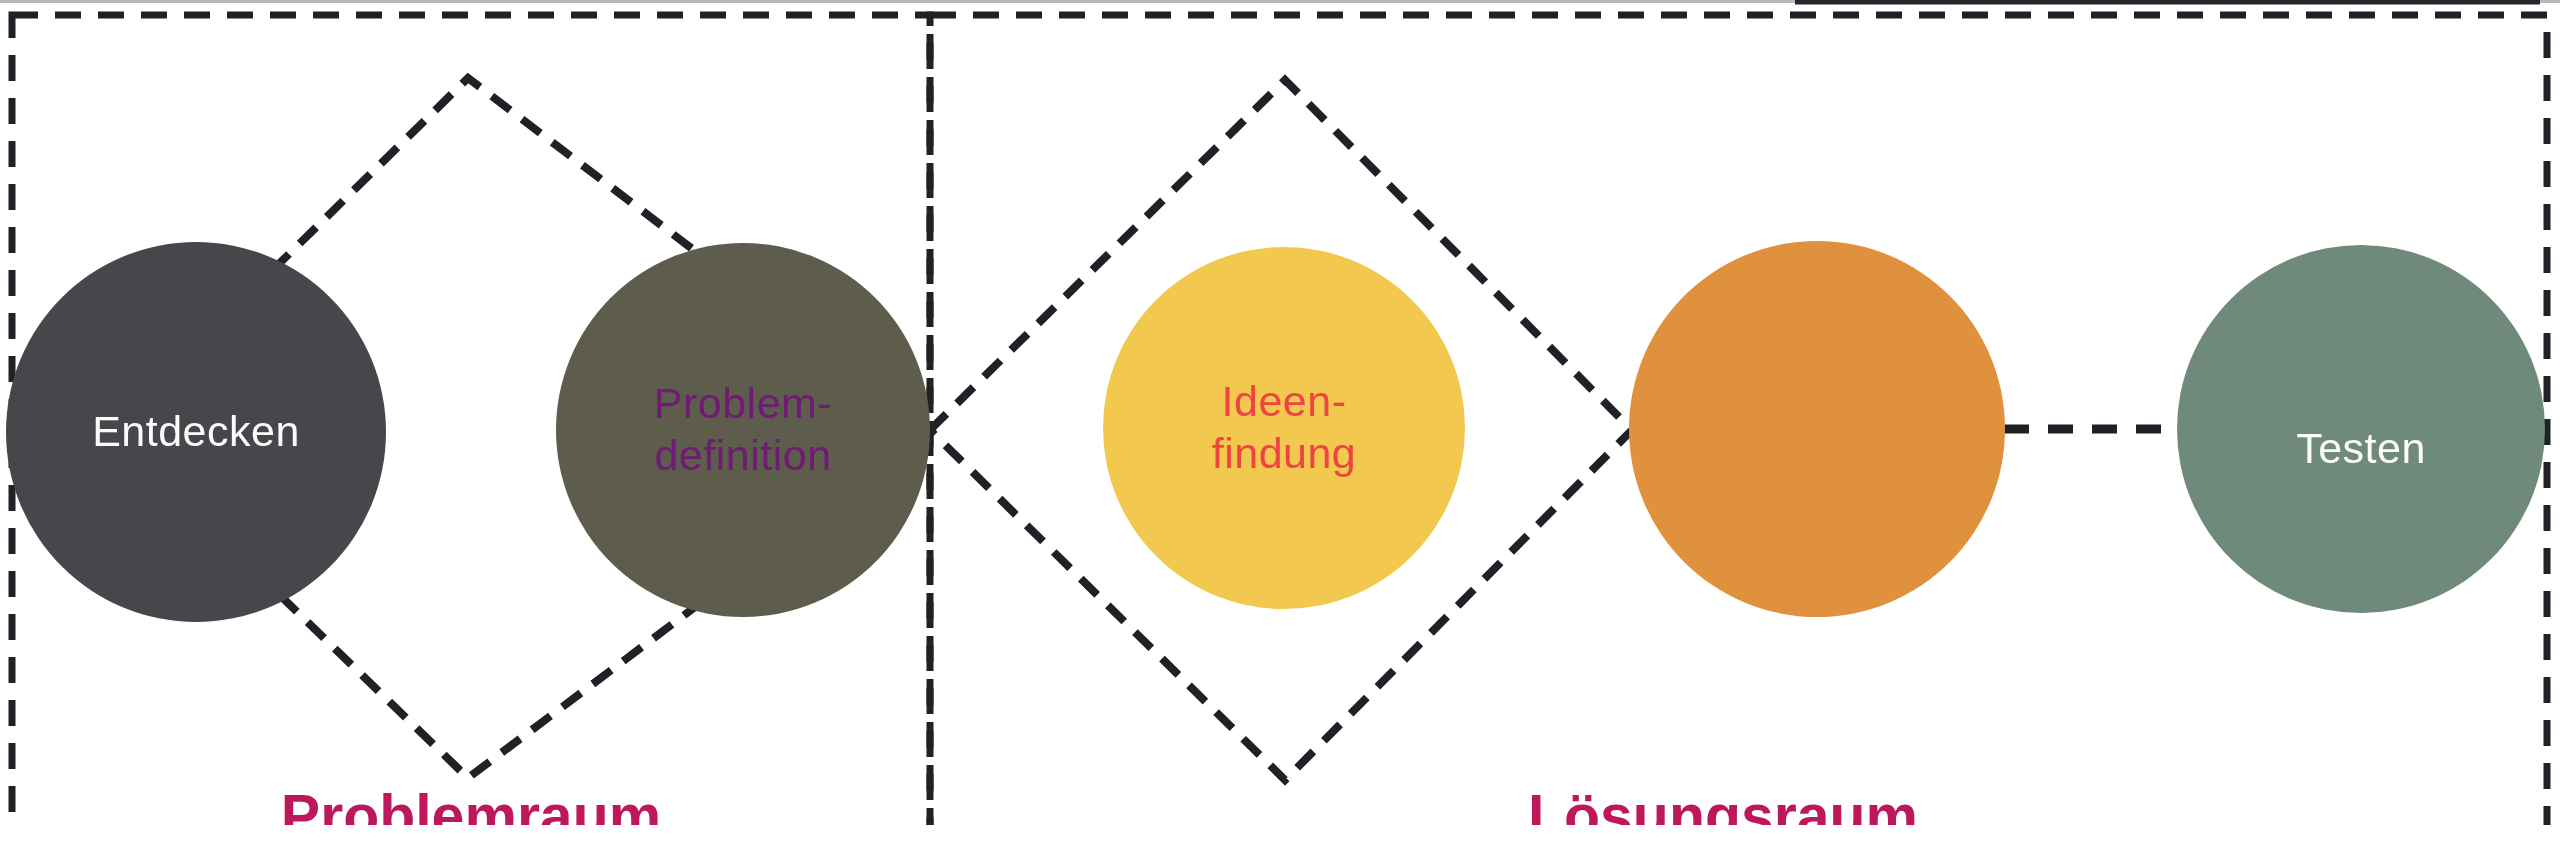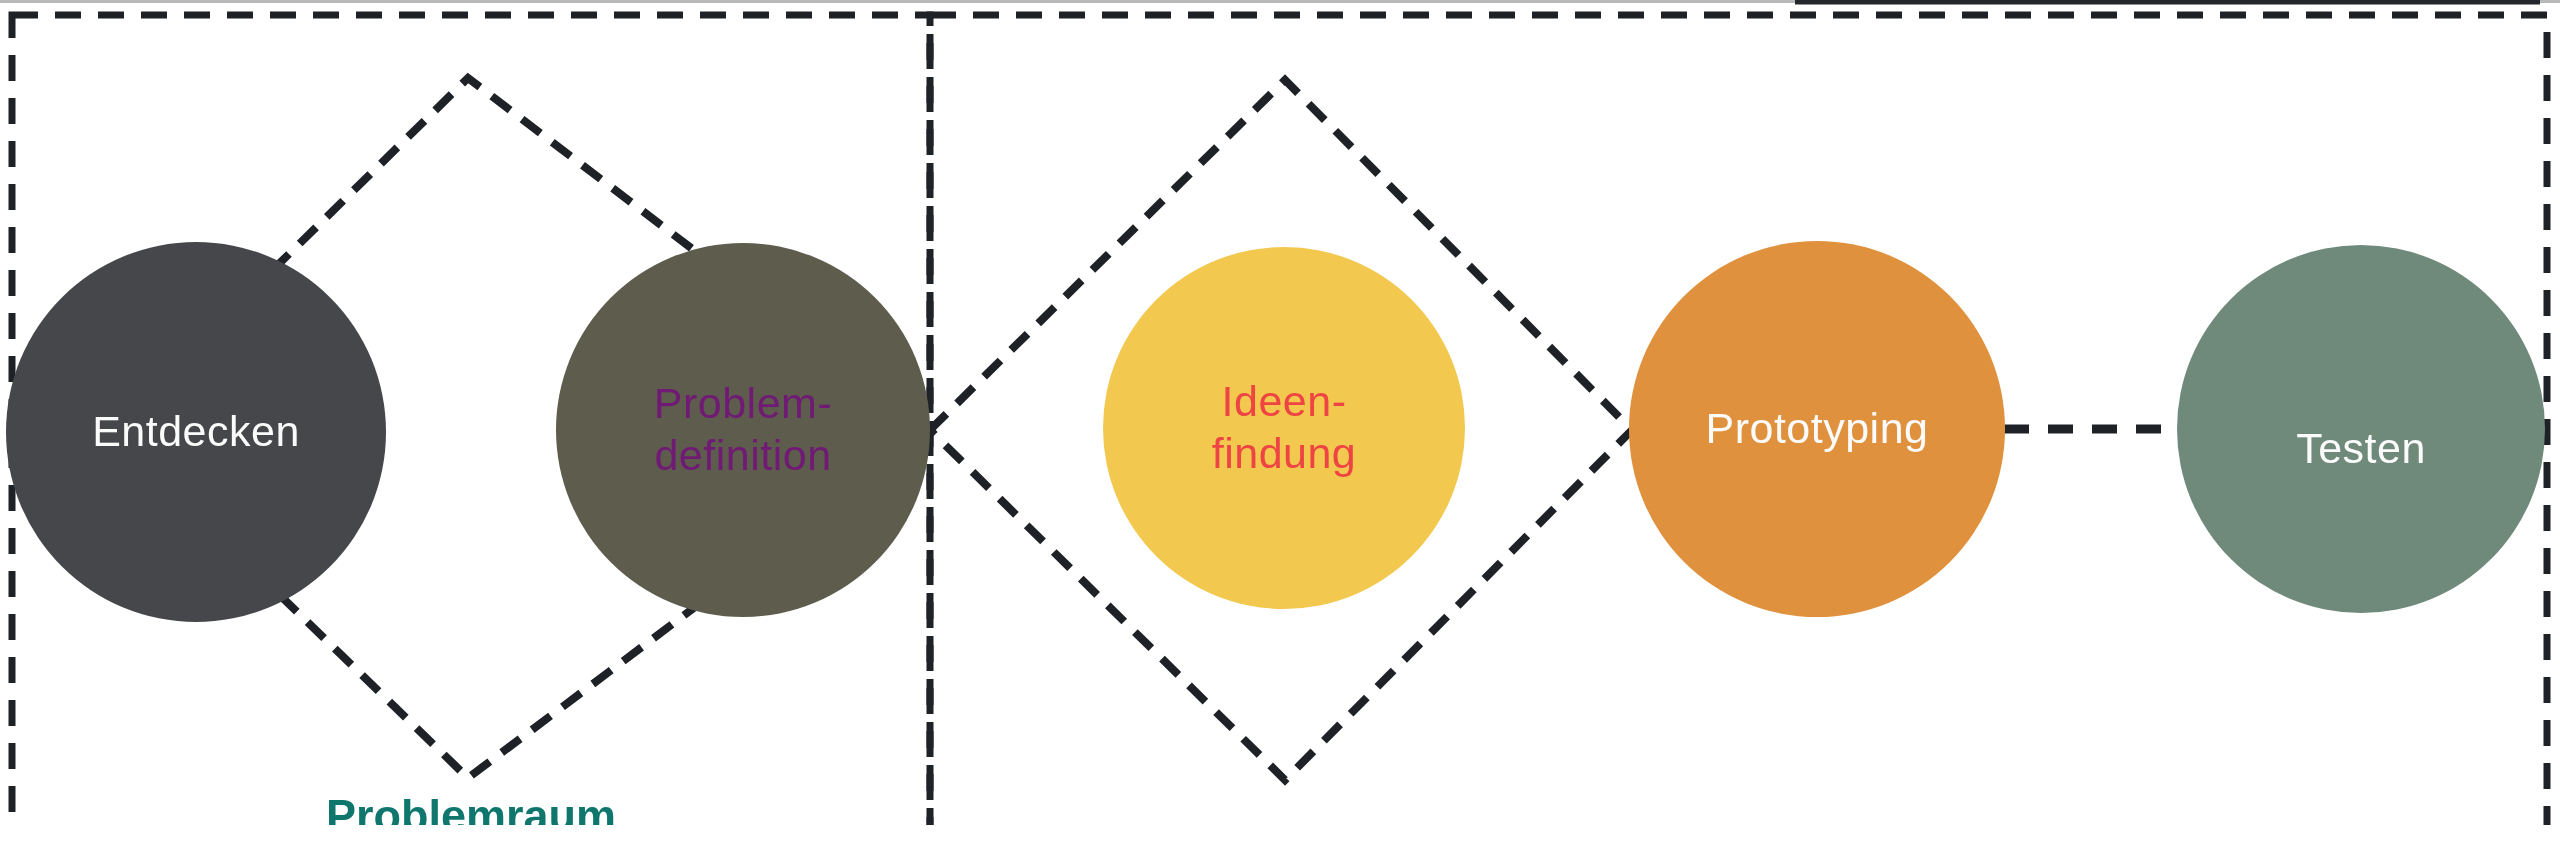--- a/index.html
+++ b/index.html
@@ -35,23 +35,23 @@
     text-align: center;
     font-size: 43px;
     line-height: 1.2;
     white-space: pre-line;
     letter-spacing: 0.5px;
   }
   .space-label {
     position: absolute;
     transform: translate(-50%, -50%);
     text-align: center;
-    font-size: 45px;
+    font-size: 59px;
     font-weight: bold;
-    color: #0f766e;
+    color: #be185d;
     white-space: nowrap;
   }
 </style>
 </head>
 <body>
 
 <div id="canvas">
 
   <svg id="diagram-svg" width="2560" height="861" viewBox="0 0 2560 861">
 
@@ -76,20 +76,20 @@
   </svg>
 
   <div class="stage-label" style="left: 196px; top: 432px; color: rgb(251, 251, 251);">Entdecken</div>
 
   <div class="stage-label" style="left: 743px; top: 430px; color: #701a75;">Problem-
 definition</div>
 
   <div class="stage-label" style="left: 1284px; top: 428px; color: #ef4444;">Ideen-
 findung</div>
 
-  <div class="stage-label" style="left: 1817px; top: 429px; color: rgb(251, 251, 251);">Prototyping</div>
 
   <div class="stage-label" style="left: 2361px; top: 429px; color: rgb(251, 251, 251); margin-top: 20px;">Testen</div>
 
   <div class="space-label" style="left:471px;  top:816px;">Problemraum</div>
 
+  <div class="space-label" style="left:1723px; top:816px;">Lösungsraum</div>
 
 </div>
 
 </body></html>

